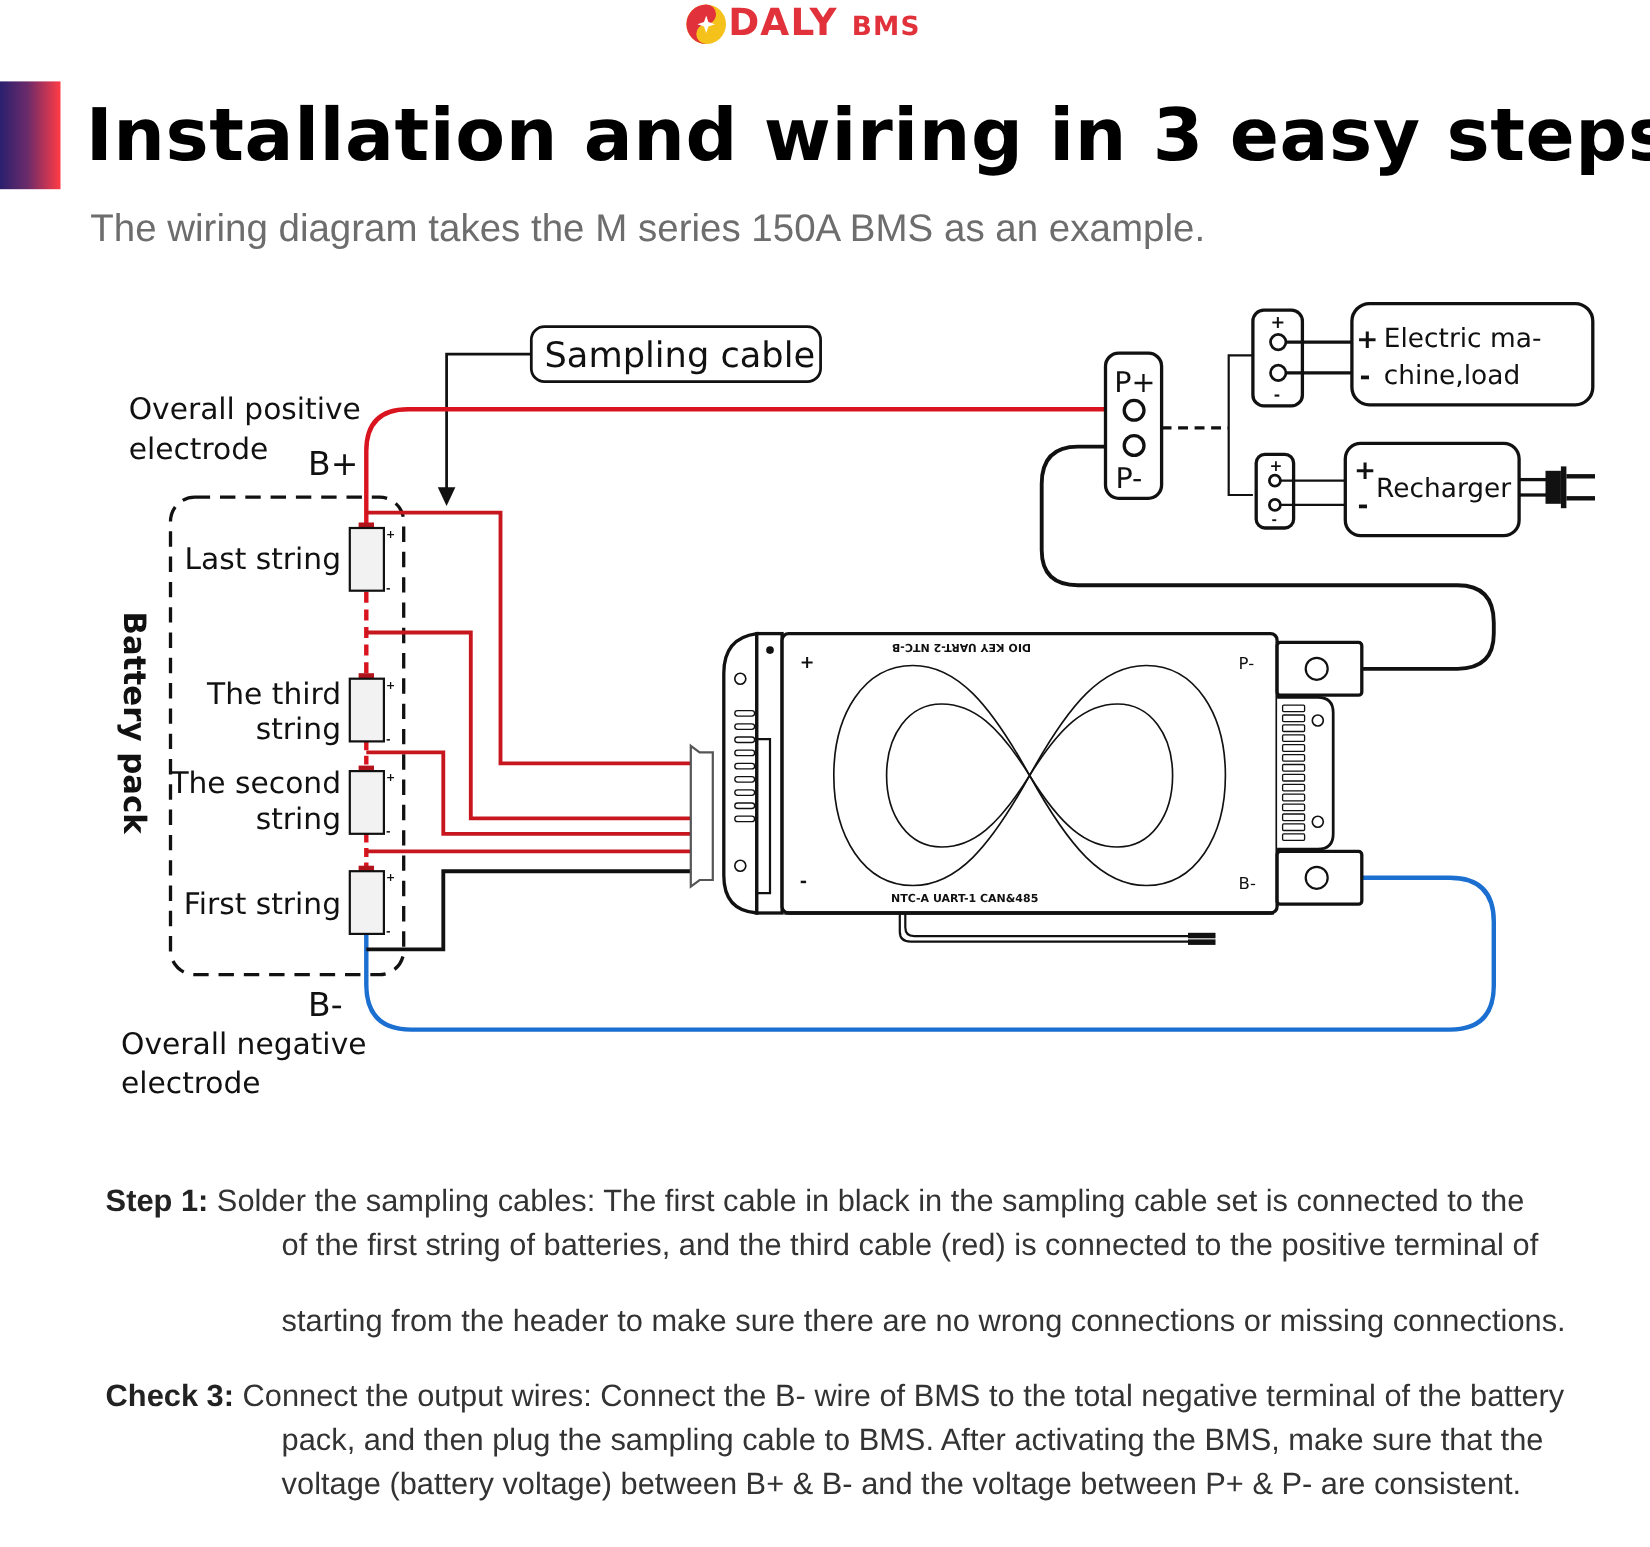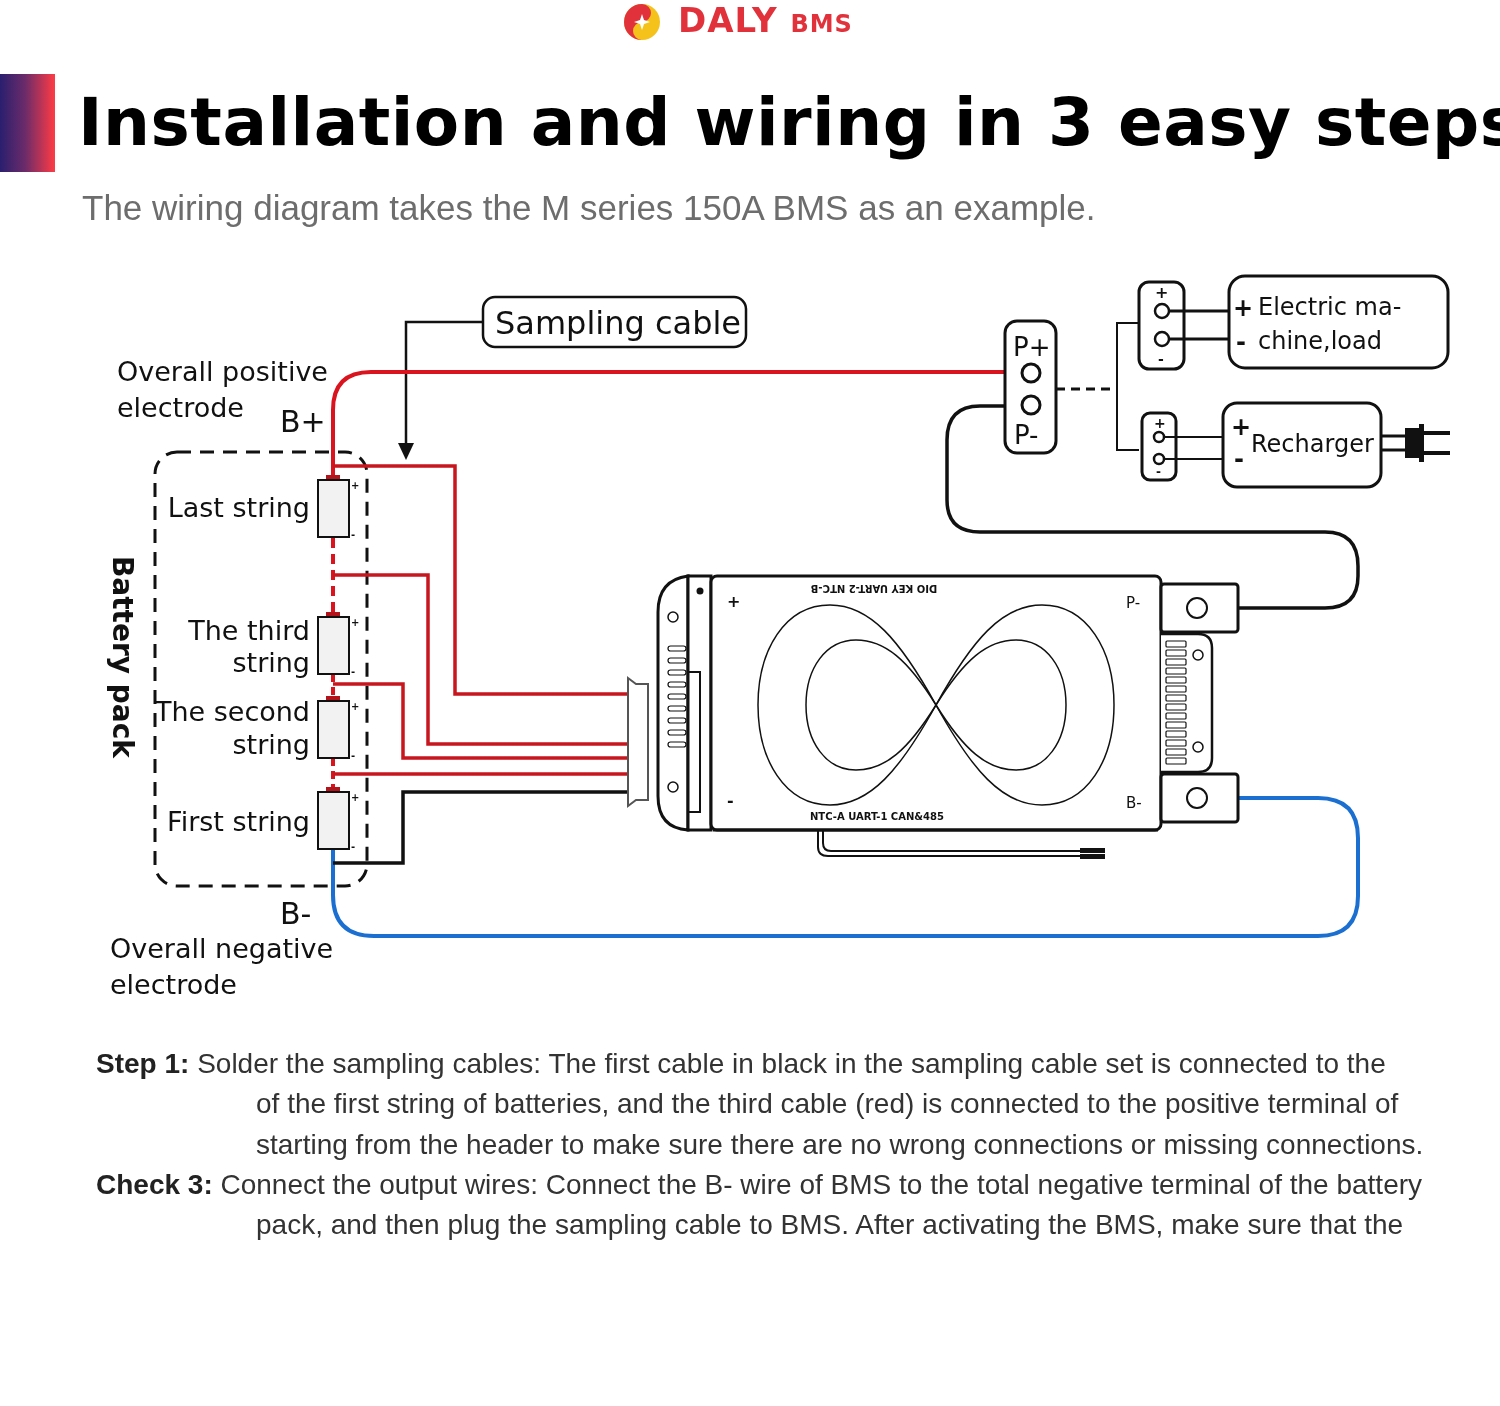--- a/index.html
+++ b/index.html
@@ -1,29 +1,29 @@
 <!DOCTYPE html>
 <html><head>
 <meta charset="utf-8">
 <style>
   html, body { margin:0; padding:0; background:#ffffff; }
   body { width:1500px; height:1406px; position:relative; overflow:hidden; font-family:"DejaVu Sans", sans-serif; color:#111; }
-  .logo { position:absolute; left:622px; top:2px; height:40px; display:flex; align-items:center; gap:16px; }
+  .logo { position:absolute; left:622px; top:2px; height:40px; display:flex; align-items:center; gap:0; }
   .logo-mark { width:40px; height:40px; }
   .logo-text { font-family:"DejaVu Sans", sans-serif; font-weight:bold; font-size:34px; color:#e1323c; letter-spacing:1px; line-height:40px; }
   .logo-text small { font-size:24px; letter-spacing:1px; }
   .accent-bar { position:absolute; left:0; top:74px; width:55px; height:98px; background:linear-gradient(to right,#2a1f6e,#6a2b6a 45%,#ff3b45); }
   .title { position:absolute; left:78px; top:84px; font-size:66px; font-weight:bold; letter-spacing:0.5px; color:#000; white-space:nowrap; font-family:"DejaVu Sans", sans-serif; }
   .subtitle { position:absolute; left:82px; top:188px; font-size:35px; color:#6d6d6d; white-space:nowrap; font-family:"Liberation Sans", sans-serif; }
   svg#diagram { position:absolute; left:0; top:0; }
   .lbl { font-family:"DejaVu Sans", sans-serif; font-size:27px; fill:#111; }
   .lbl-small { font-family:"DejaVu Sans", sans-serif; font-size:24px; fill:#111; }
   .tiny { font-family:"DejaVu Sans", sans-serif; font-size:10px; font-weight:bold; fill:#111; }
   .steps { position:absolute; left:96px; top:1044px; width:1404px; font-family:"Liberation Sans", sans-serif; font-size:28px; color:#333; line-height:40.3px; }
-  .step { position:relative; }
+  .step { position:relative;margin-top:28px; }
   .step-head { font-weight:bold; color:#222; }
   .step-line { white-space:nowrap; }
   .indent { padding-left:160px; }
 </style>
 </head>
 <body>
 
 <div class="logo">
   <svg class="logo-mark" viewBox="0 0 40 40">
     <circle cx="20" cy="20" r="18" fill="#f5c21b"></circle>
@@ -222,14 +222,15 @@
   <div class="step">
     <div class="step-line"><span class="step-head">Step 1:</span> <span>Solder the sampling cables: The first cable in black in the sampling cable set is connected to the</span></div>
     <div class="step-line indent">of the first string of batteries, and the third cable (red) is connected to the positive terminal of</div>
   </div>
   <div class="step">
     <div class="step-line indent">starting from the header to make sure there are no wrong connections or missing connections.</div>
   </div>
   <div class="step">
     <div class="step-line"><span class="step-head">Check 3:</span> <span>Connect the output wires: Connect the B- wire of BMS to the total negative terminal of the battery</span></div>
     <div class="step-line indent">pack, and then plug the sampling cable to BMS. After activating the BMS, make sure that the</div>
+    <div class="step-line indent">voltage (battery voltage) between B+ &amp; B- and the voltage between P+ &amp; P- are consistent.</div>
   </div>
 </div>
 
 </body></html>

